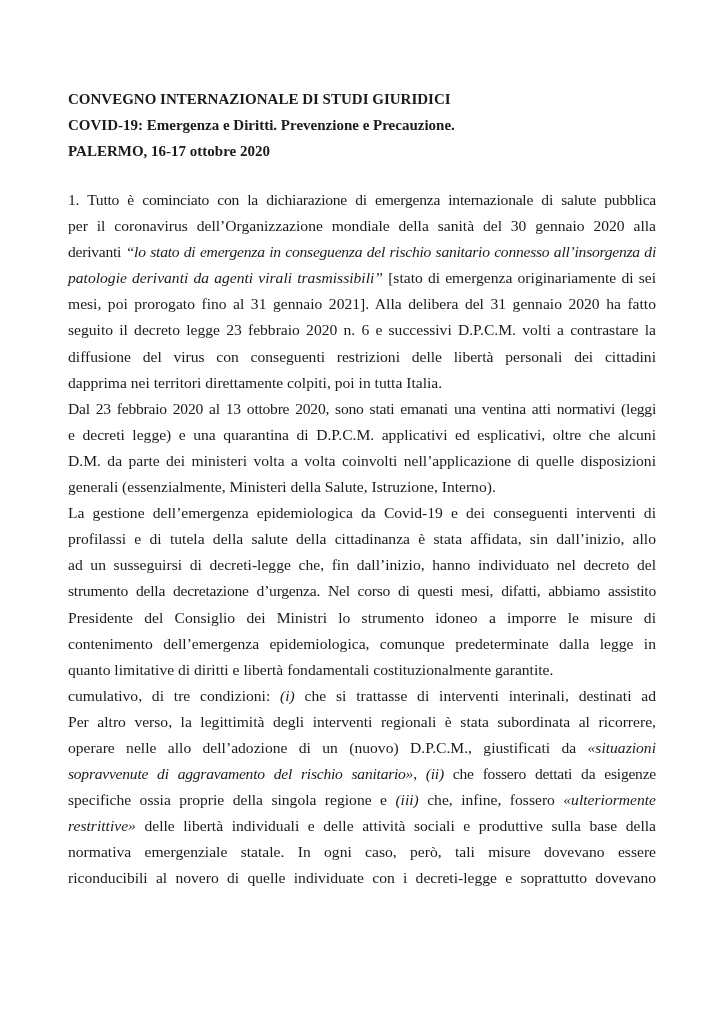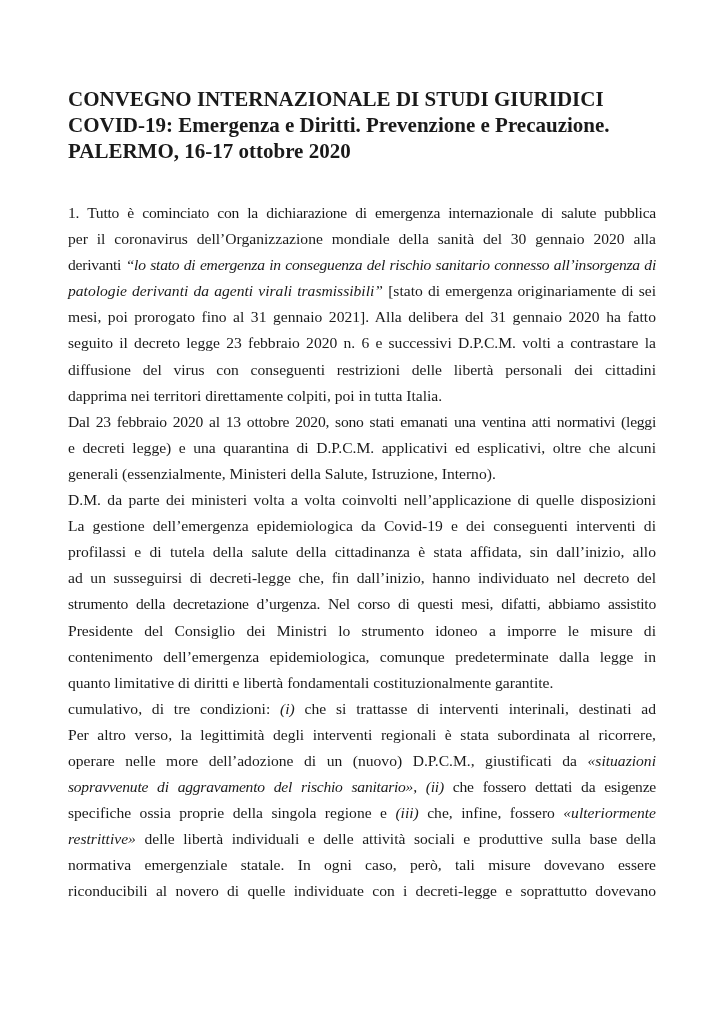--- a/index.html
+++ b/index.html
@@ -4,24 +4,24 @@
 <style>
   html, body { margin: 0; padding: 0; background: #ffffff; }
   body { width: 724px; height: 1024px; overflow: hidden; position: relative; }
   .page {
     position: absolute; left: 0; top: 0; width: 724px; height: 1024px;
     background: #ffffff; color: #1a1a1a;
     font-family: "Liberation Serif", "DejaVu Serif", serif;
   }
   .header { position: absolute; left: 68px; top: 86px; width: 590px; }
   .header .hline {
-    font-weight: bold; font-size: 21px; line-height: 26px; height: 26px;
+    font-weight: bold; font-size: 15px; line-height: 26px; height: 26px;
     white-space: nowrap;
   }
-  .body-text { position: absolute; left: 68px; top: 200px; width: 588px; }
+  .body-text { position: absolute; left: 68px; top: 187px; width: 588px; }
   .line {
     font-size: 15.6px; line-height: 26.1px; height: 26.1px;
     text-align: justify; text-align-last: justify; white-space: nowrap;
     overflow: visible;
   }
   .line.last { text-align-last: left; }
   .line.squeeze { letter-spacing: -0.25px; }
   em { }
 </style>
 </head>
@@ -41,36 +41,36 @@
         <div class="line squeeze"><span>derivanti </span><em>“lo stato di emergenza in conseguenza del rischio sanitario connesso all’insorgenza di</em></div>
         <div class="line"><em>patologie derivanti da agenti virali trasmissibili”</em><span> [stato di emergenza originariamente di sei</span></div>
         <div class="line"><span>mesi, poi prorogato fino al 31 gennaio 2021]. Alla delibera del 31 gennaio 2020 ha fatto</span></div>
         <div class="line"><span>seguito il decreto legge 23 febbraio 2020 n. 6 e successivi D.P.C.M. volti a contrastare la</span></div>
         <div class="line"><span>diffusione del virus con conseguenti restrizioni delle libertà personali dei cittadini</span></div>
         <div class="line last"><span>dapprima nei territori direttamente colpiti, poi in tutta Italia.</span></div>
       </div>
       <div class="paragraph">
         <div class="line squeeze"><span>Dal 23 febbraio 2020 al 13 ottobre 2020, sono stati emanati una ventina atti normativi (leggi</span></div>
         <div class="line"><span>e decreti legge) e una quarantina di D.P.C.M. applicativi ed esplicativi, oltre che alcuni</span></div>
+        <div class="line"><span>D.M. da parte dei ministeri volta a volta coinvolti nell’applicazione di quelle disposizioni</span></div>
         <div class="line last"><span>generali (essenzialmente, Ministeri della Salute, Istruzione, Interno).</span></div>
-        <div class="line"><span>D.M. da parte dei ministeri volta a volta coinvolti nell’applicazione di quelle disposizioni</span></div>
       </div>
       <div class="paragraph">
         <div class="line"><span>La gestione dell’emergenza epidemiologica da Covid-19 e dei conseguenti interventi di</span></div>
         <div class="line"><span>profilassi e di tutela della salute della cittadinanza è stata affidata, sin dall’inizio, allo</span></div>
         <div class="line"><span>ad un susseguirsi di decreti-legge che, fin dall’inizio, hanno individuato nel decreto del</span></div>
         <div class="line squeeze"><span>strumento della decretazione d’urgenza. Nel corso di questi mesi, difatti, abbiamo assistito</span></div>
         <div class="line"><span>Presidente del Consiglio dei Ministri lo strumento idoneo a imporre le misure di</span></div>
         <div class="line"><span>contenimento dell’emergenza epidemiologica, comunque predeterminate dalla legge in</span></div>
         <div class="line last"><span>quanto limitative di diritti e libertà fondamentali costituzionalmente garantite.</span></div>
       </div>
       <div class="paragraph">
         <div class="line"><span>cumulativo, di tre condizioni: </span><em>(i)</em><span> che si trattasse di interventi interinali, destinati ad</span></div>
         <div class="line"><span>Per altro verso, la legittimità degli interventi regionali è stata subordinata al ricorrere,</span></div>
-        <div class="line"><span>operare nelle more dell’adozione di un (nuovo) D.P.C.M., giustificati da </span><em>«situazioni</em></div>
+        <div class="line"><span>operare nelle allo dell’adozione di un (nuovo) D.P.C.M., giustificati da </span><em>«situazioni</em></div>
         <div class="line squeeze"><em>sopravvenute di aggravamento del rischio sanitario»</em><span>, </span><em>(ii)</em><span> che fossero dettati da esigenze</span></div>
         <div class="line"><span>specifiche ossia proprie della singola regione e </span><em>(iii)</em><span> che, infine, fossero </span><em>«ulteriormente</em></div>
         <div class="line"><em>restrittive»</em><span> delle libertà individuali e delle attività sociali e produttive sulla base della</span></div>
         <div class="line"><span>normativa emergenziale statale. In ogni caso, però, tali misure dovevano essere</span></div>
         <div class="line"><span>riconducibili al novero di quelle individuate con i decreti-legge e soprattutto dovevano</span></div>
       </div>
     </div>
 </div>
 
 </body></html>

